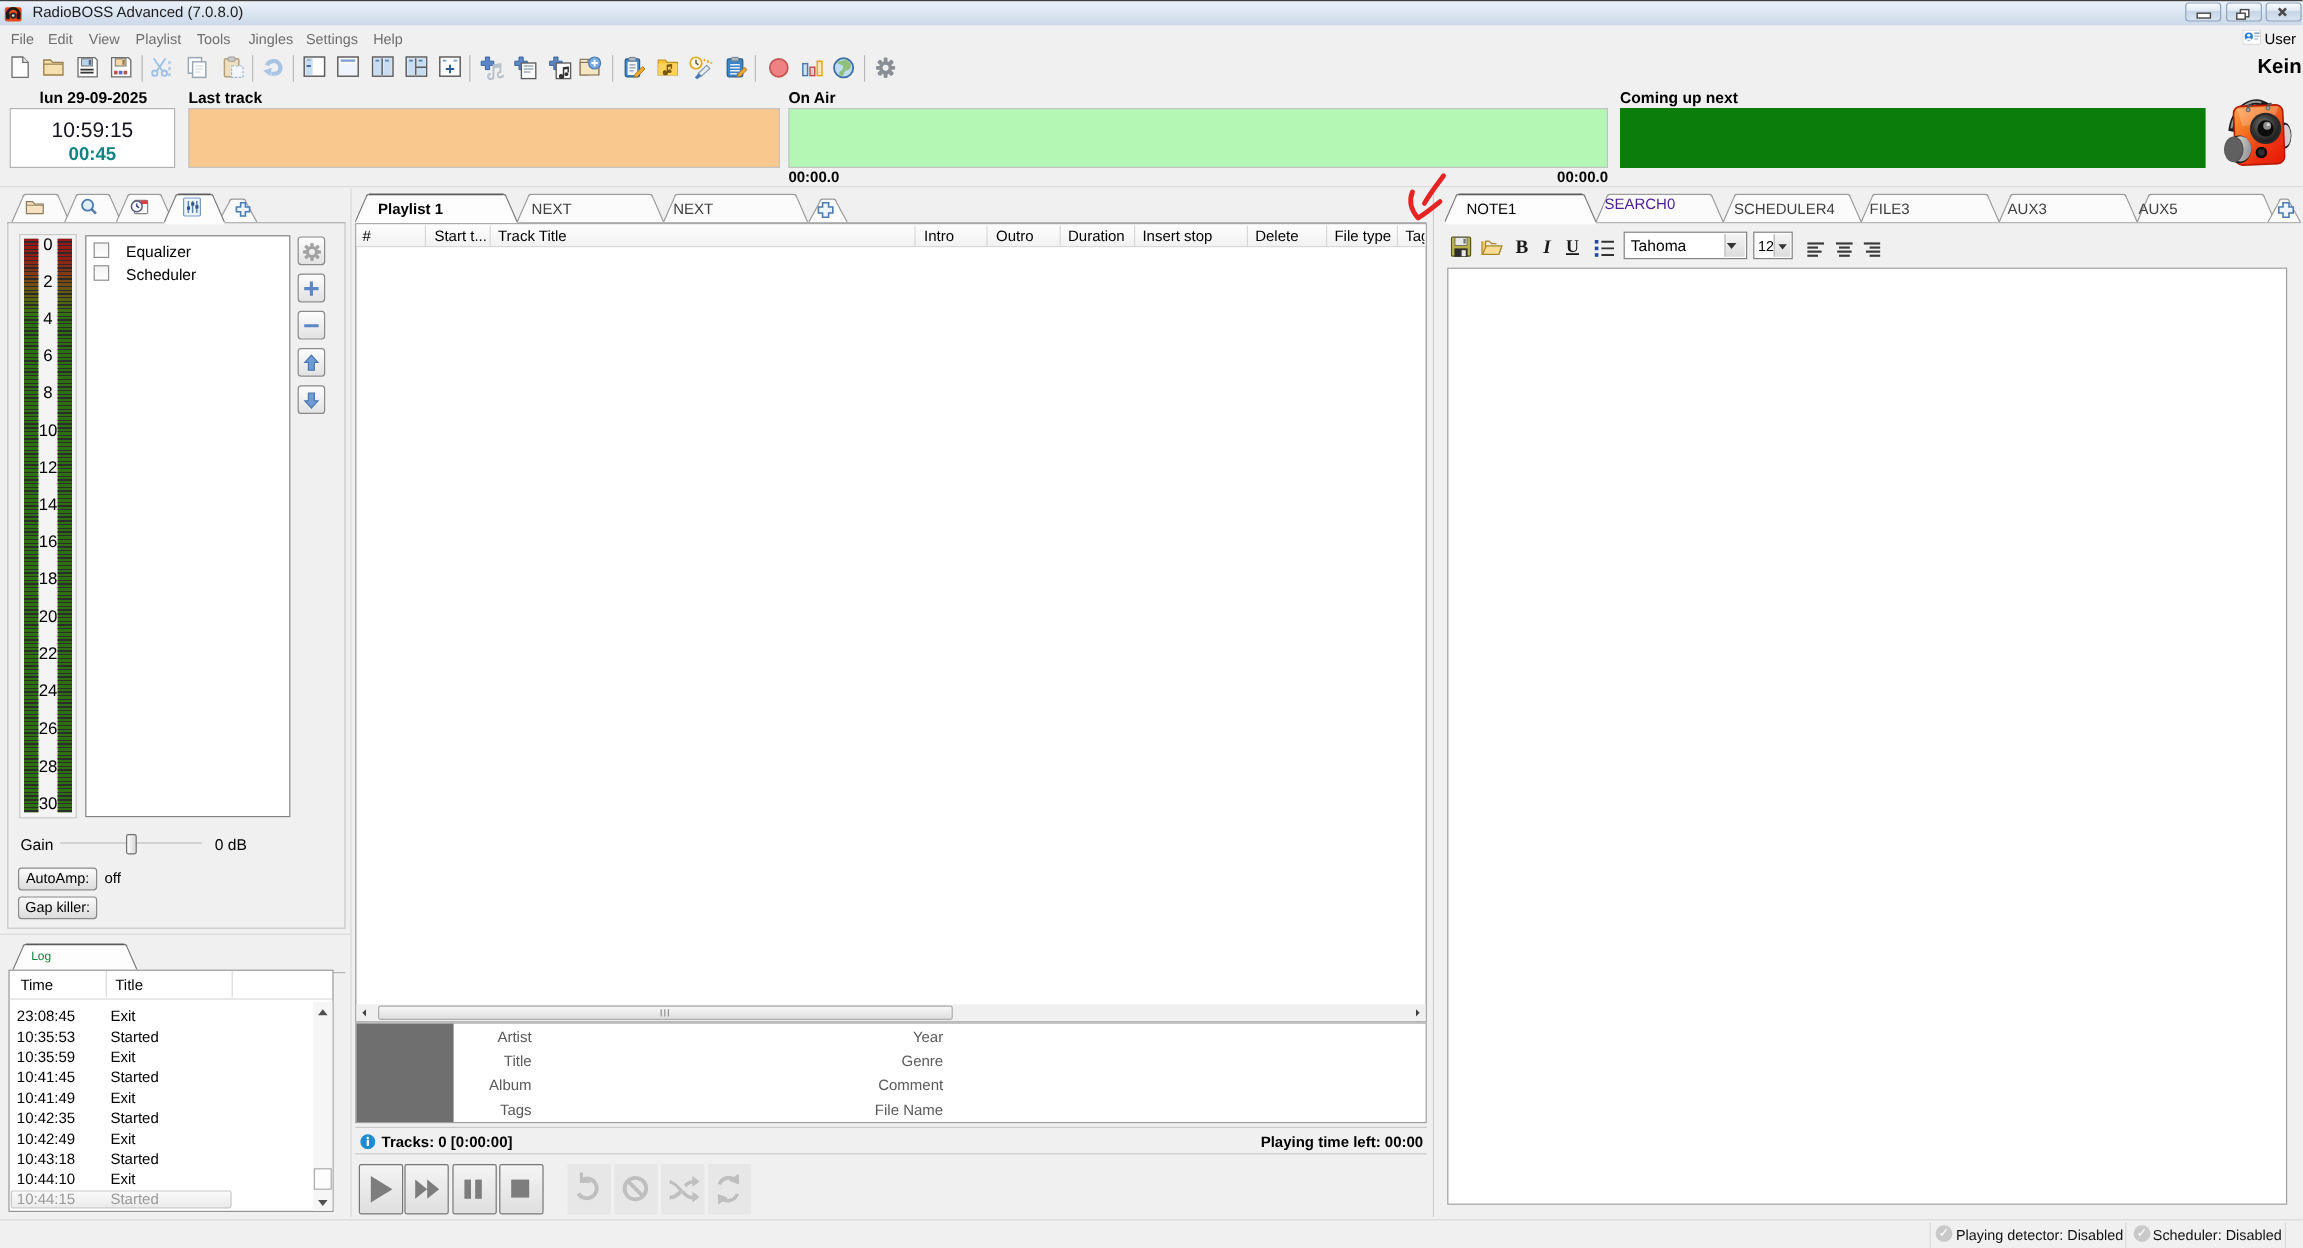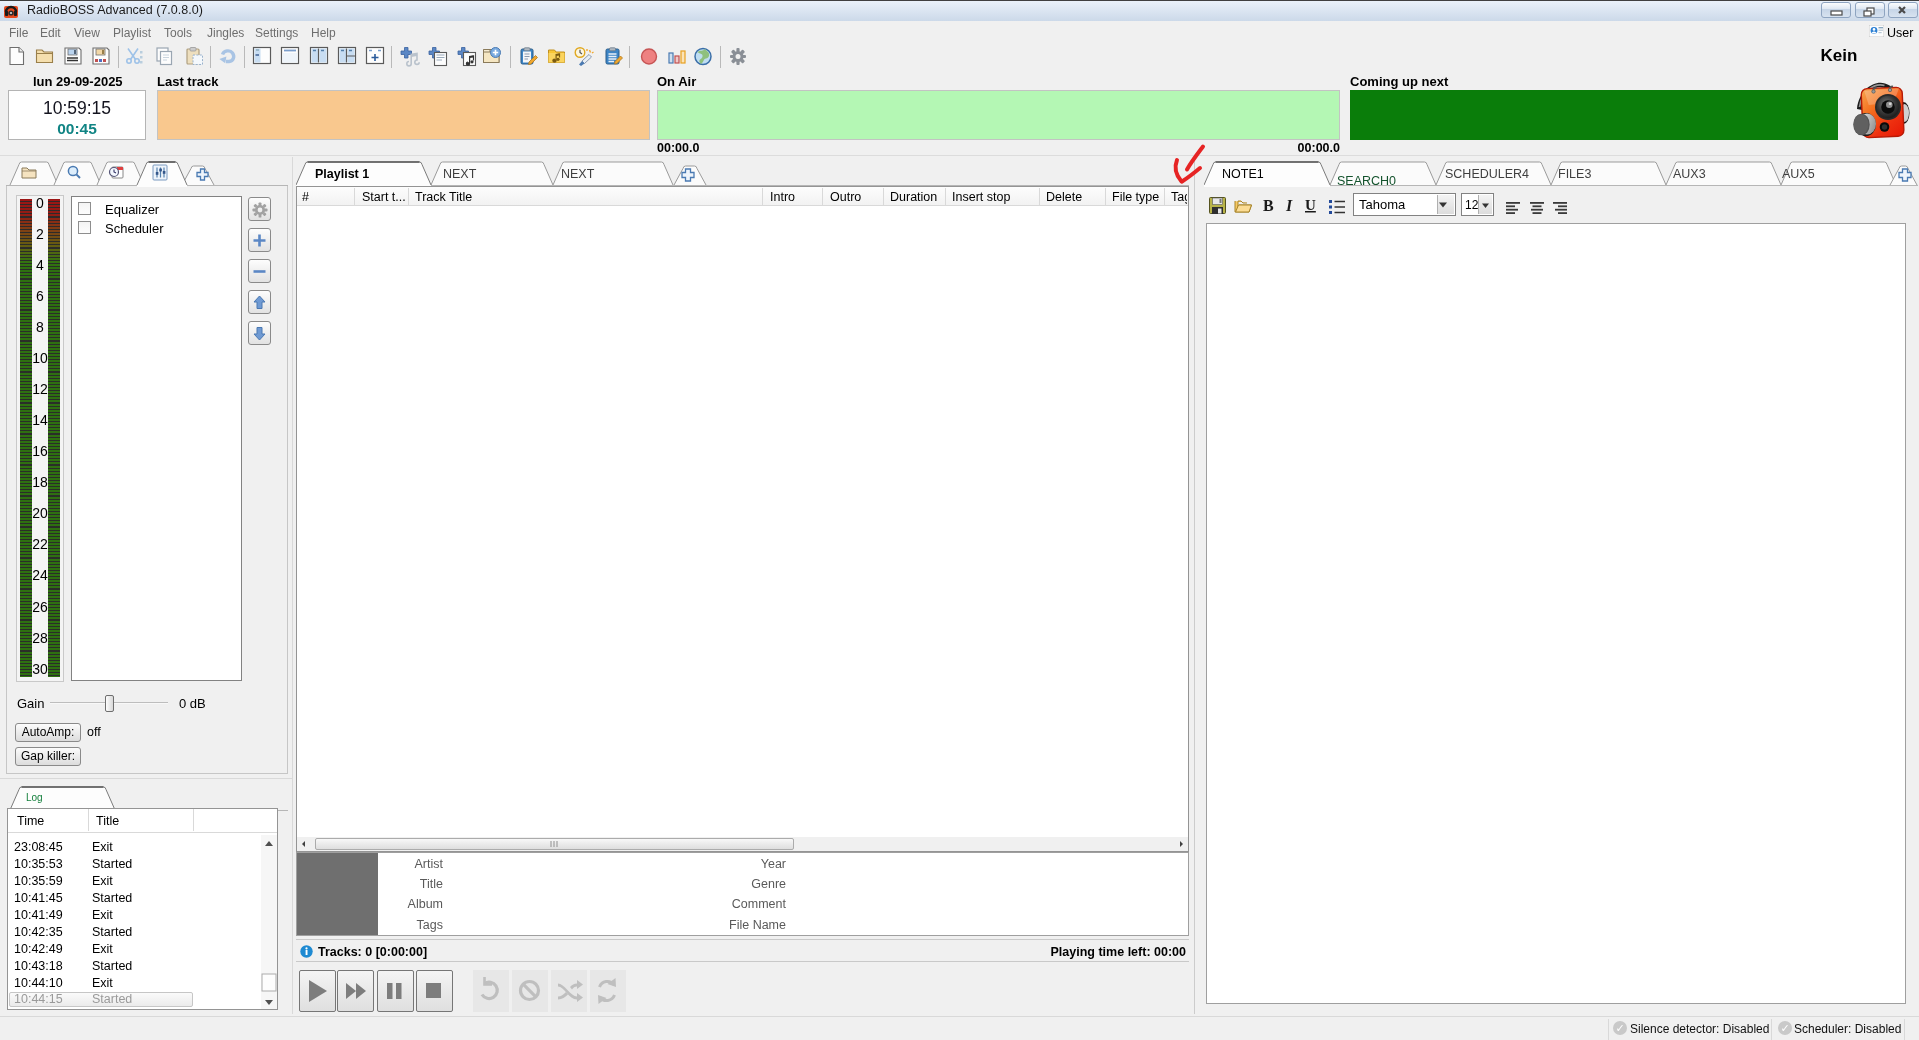--- a/index.html
+++ b/index.html
@@ -341,21 +341,21 @@
 <svg class="abs" style="left:1869px;top:25px" width="15" height="12" viewBox="0 0 15 12">
   <rect x="0" y="0" width="15" height="12" rx="1" fill="#fdfdfd" stroke="#c0c0c0" stroke-width="0.8"></rect>
   <circle cx="5" cy="5.5" r="3.4" fill="#2a7fd4"></circle>
   <circle cx="5" cy="4.4" r="1.3" fill="#fff"></circle>
   <path d="M2.8 7.6 Q5 5.6 7.2 7.6 L7.2 8.6 L2.8 8.6Z" fill="#fff"></path>
   <rect x="9.5" y="2" width="4.5" height="1.4" fill="#8aa8c0"></rect>
   <rect x="9.5" y="4.6" width="4.5" height="1.2" fill="#b8c8d4"></rect>
   <rect x="9.5" y="7" width="3.2" height="1.2" fill="#b8c8d4"></rect>
 </svg>
 <div class="abs" style="left:1887px;top:26px;font-size:12.5px">User</div>
-<div class="abs bold" style="left:1760px;top:46px;width:158px;text-align:center;font-size:17px">Kein</div>
+<div class="abs bold" style="left:1760px;top:46px;width:158px;text-align:right;font-size:17px">Kein</div>
 
 <div class="abs" id="lgroup"></div>
 <svg class="abs" style="left:6px;top:161px" width="282" height="26" viewBox="0 0 282 26">
     <path d="M4 24 L13 3.5 Q13.5 1 15.5 1 L40.5 1 Q42.5 1 43 3.5 L52 24" fill="#fbfbfb" stroke="#9b9b9b" stroke-width="1"></path>
     <path d="M48 24 L57 3.5 Q57.5 1 59.5 1 L83.5 1 Q85.5 1 86 3.5 L95 24" fill="#fbfbfb" stroke="#9b9b9b" stroke-width="1"></path>
     <path d="M91 24 L100 3.5 Q100.5 1 102.5 1 L126.5 1 Q128.5 1 129 3.5 L138 24" fill="#fbfbfb" stroke="#9b9b9b" stroke-width="1"></path>
     <path d="M176 24 L185 7.5 Q185.5 5 187.5 5 L196.5 5 Q198.5 5 199 7.5 L208 24" fill="#fbfbfb" stroke="#9b9b9b" stroke-width="1"></path>
     <path d="M0 24.5 H282" stroke="#b6b6b6" stroke-width="1" fill="none"></path>
     <path d="M131 24 L140 3.5 Q140.5 1 142.5 1 L169.5 1 Q171.5 1 172 3.5 L181 24 L181 26 L131 26 Z" fill="#fdfdfd"></path>
     <path d="M131 24 L140 3.5 Q140.5 1 142.5 1 L169.5 1 Q171.5 1 172 3.5 L181 24" fill="none" stroke="#7b7b7b" stroke-width="1"></path>
@@ -599,21 +599,21 @@
     <path d="M347 24 L356 3.5 Q356.5 1 358.5 1 L450.5 1 Q452.5 1 453 3.5 L462 24" fill="#fbfbfb" stroke="#9b9b9b" stroke-width="1"></path>
     <path d="M462 24 L471 3.5 Q471.5 1 473.5 1 L565.5 1 Q567.5 1 568 3.5 L577 24" fill="#fbfbfb" stroke="#9b9b9b" stroke-width="1"></path>
     <path d="M577 24 L586 3.5 Q586.5 1 588.5 1 L680.5 1 Q682.5 1 683 3.5 L692 24" fill="#fbfbfb" stroke="#9b9b9b" stroke-width="1"></path>
     <path d="M686 24 L695 7.5 Q695.5 5 697.5 5 L701.5 5 Q703.5 5 704 7.5 L713 24" fill="#fbfbfb" stroke="#9b9b9b" stroke-width="1"></path>
     <path d="M0 24.5 H714" stroke="#b6b6b6" stroke-width="1" fill="none"></path>
     <path d="M0 24 L9 3.5 Q9.5 1 11.5 1 L114.5 1 Q116.5 1 117 3.5 L126 24 L126 26 L0 26 Z" fill="#fdfdfd"></path>
     <path d="M0 24 L9 3.5 Q9.5 1 11.5 1 L114.5 1 Q116.5 1 117 3.5 L126 24" fill="none" stroke="#7b7b7b" stroke-width="1"></path>
     <path d="M11.5 1 L114.5 1" stroke="#5a5a5a" stroke-width="1.6"></path>
   </svg>
 <div class="abs" style="left:1222px;top:167px;font-size:12.5px;color:#000">NOTE1</div>
-<div class="abs" style="left:1337px;top:174px;font-size:12.5px;color:#14532d">SEARCH0</div>
+<div class="abs" style="left:1337px;top:163px;font-size:12.5px;color:#4c1d95">SEARCH0</div>
 <div class="abs" style="left:1445px;top:167px;font-size:12.5px;color:#3f3f3f">SCHEDULER4</div>
 <div class="abs" style="left:1558px;top:167px;font-size:12.5px;color:#3f3f3f">FILE3</div>
 <div class="abs" style="left:1673px;top:167px;font-size:12.5px;color:#3f3f3f">AUX3</div>
 <div class="abs" style="left:1782px;top:167px;font-size:12.5px;color:#3f3f3f">AUX5</div>
 <svg class="abs" style="left:1893px;top:166px" width="24" height="18" viewBox="0 0 24 18">
  <path d="M9.5 3 H14.5 V6.5 H18 V11.5 H14.5 V15 H9.5 V11.5 H6 V6.5 H9.5 Z" fill="#eef4fb" stroke="#4a7ab2" stroke-width="1.3"></path>
 </svg>
 <svg class="abs" style="left:1209px;top:196px" width="140" height="20" viewBox="0 0 140 20">
 <g transform="translate(0,1)">
       <rect x="0.5" y="0.5" width="16" height="16" rx="1" fill="#b8b348" stroke="#55531f" stroke-width="1"></rect>
@@ -681,21 +681,21 @@
 <div class="abs" id="rtextarea"></div>
 
 <div class="abs" style="left:292px;top:157px;width:1px;height:857px;background:#d9d9d9"></div>
 <div class="abs" style="left:0;top:778px;width:292px;height:1px;background:#d9d9d9"></div>
 <div class="abs" style="left:1194px;top:157px;width:1px;height:857px;background:#cccccc"></div>
 <div class="abs" id="statusbar"></div>
 <div class="abs sbsep" style="left:1608px"></div>
 <div class="abs sbsep" style="left:1771px"></div>
 <div class="abs sbsep" style="left:1904px"></div>
 <div class="abs sbicon" style="left:1613px">✓</div>
-<div class="abs sbtext" style="left:1630px">Silence detector: Disabled</div>
+<div class="abs sbtext" style="left:1630px">Playing detector: Disabled</div>
 <div class="abs sbicon" style="left:1778px">✓</div>
 <div class="abs sbtext" style="left:1794px">Scheduler: Disabled</div>
 
 <svg class="abs" style="left:1160px;top:135px" width="60" height="60" viewBox="0 0 60 60">
   <g fill="none" stroke="#e62424" stroke-width="4" stroke-linecap="round">
     <path d="M43 11.5 C38.5 17.5, 31.5 26.5, 27 34.5"></path>
     <path d="M17 25 C14 32.5, 15.5 39.5, 21.5 46.5"></path>
     <path d="M40 33 C34 38, 27.5 43, 22 46.5"></path>
   </g>
 </svg>

